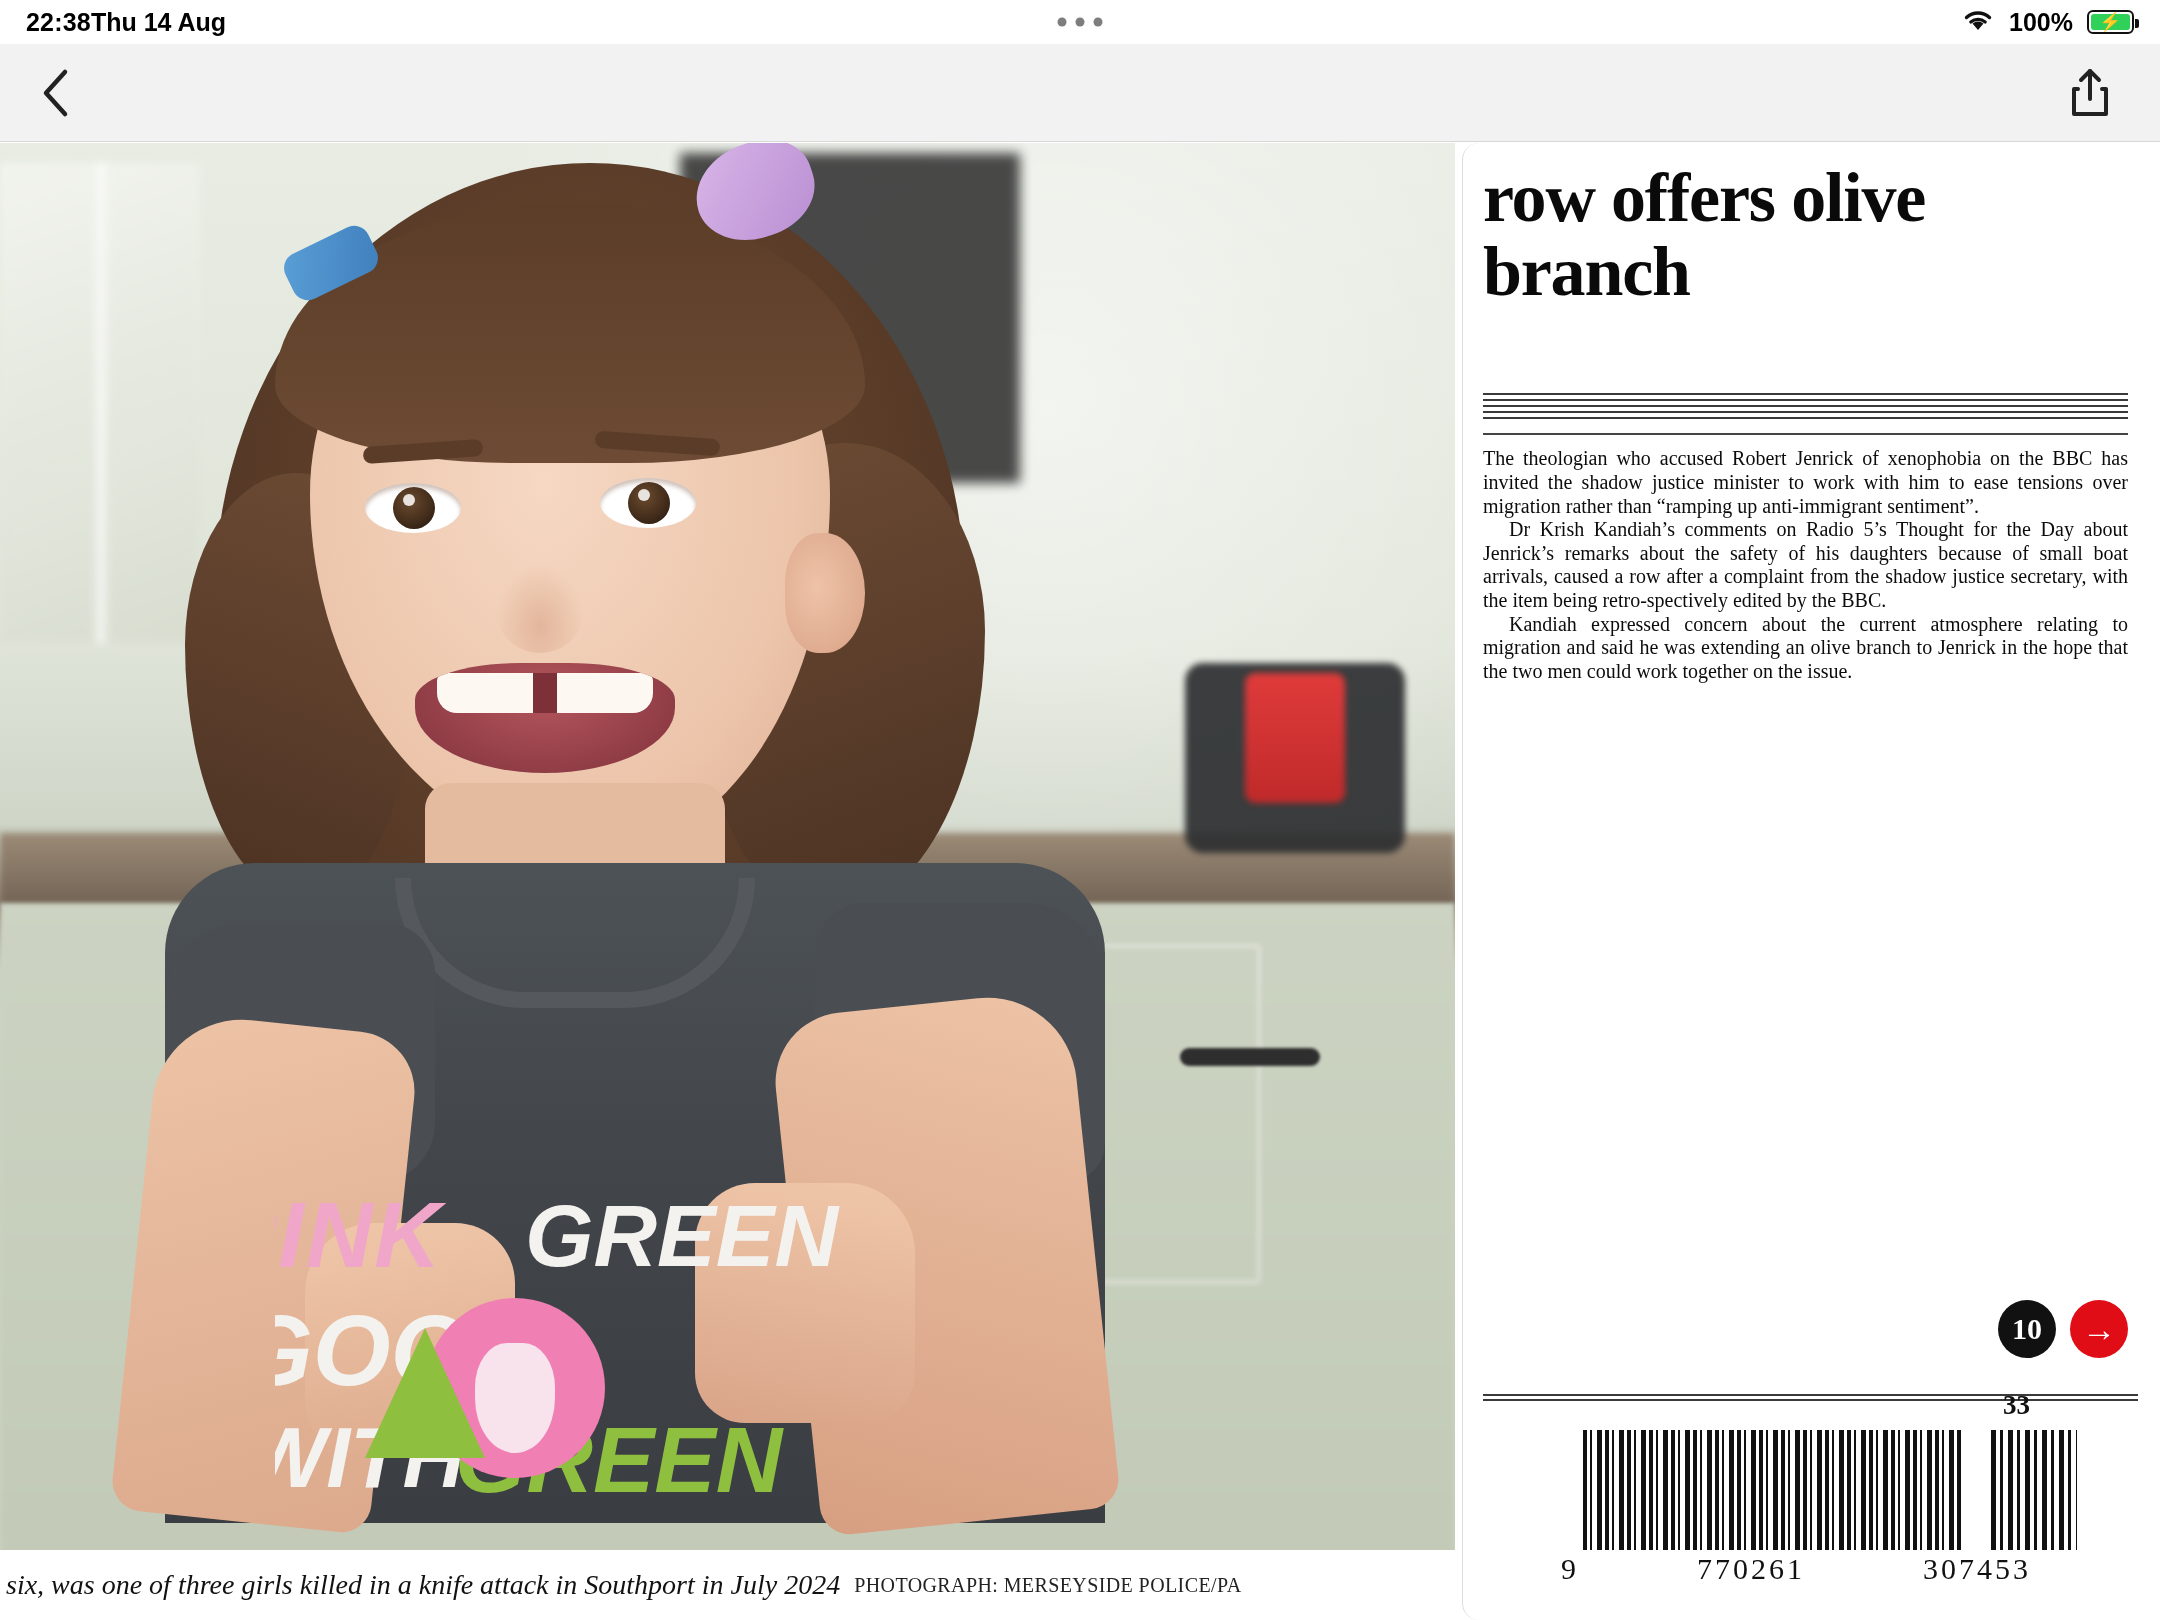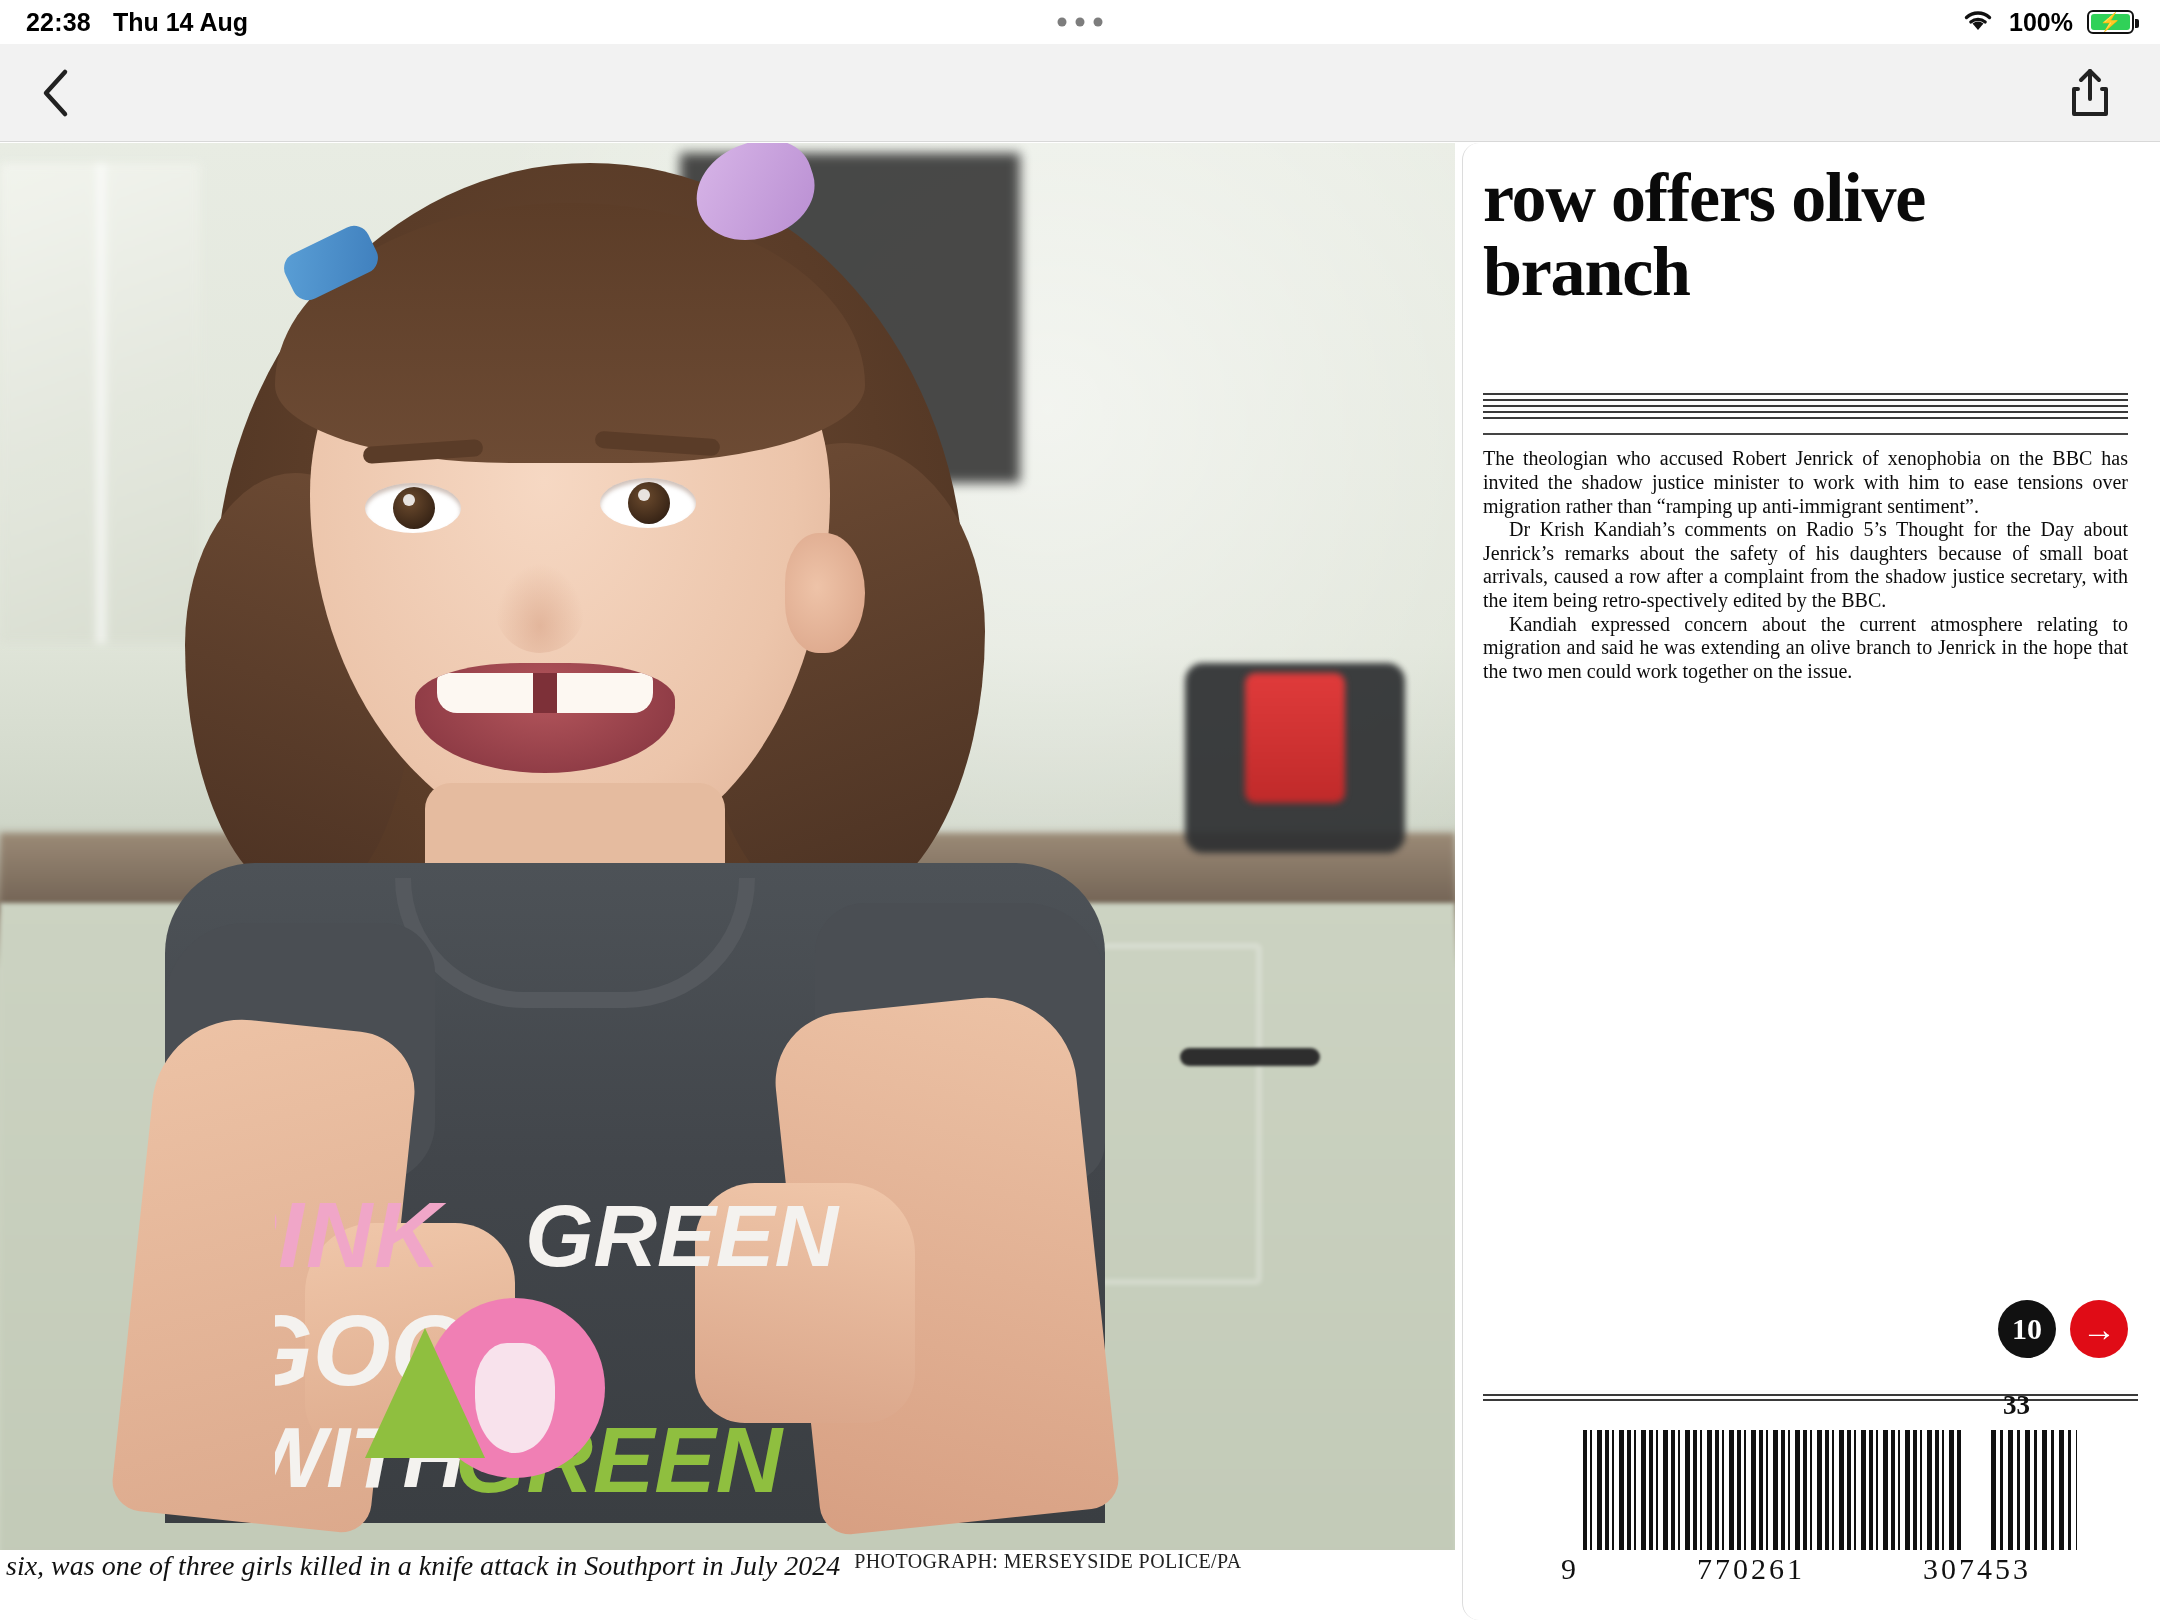--- a/index.html
+++ b/index.html
@@ -25,21 +25,20 @@
     display: flex;
     align-items: center;
     box-sizing: border-box;
     padding: 0 26px;
     font-size: 25px;
     color: #000000;
   }
   .status-left {
     display: flex;
     align-items: baseline;
-    gap: 22px;
     white-space: nowrap;
   }
   .status-time { font-weight: 600; letter-spacing: .2px; }
   .status-date { font-weight: 600; }
   .status-center {
     position: absolute;
     left: 50%;
     top: 50%;
     transform: translate(-50%, -50%);
     display: flex;
@@ -462,21 +461,21 @@
   }
 
   
   .caption {
     position: absolute;
     left: 0; bottom: 0;
     width: 1455px;
     height: 70px;
     background: #ffffff;
     display: flex;
-    align-items: flex-start;
+    align-items: center;
     box-sizing: border-box;
     padding-left: 6px;
   }
   .caption-text {
     font-family: "Liberation Serif", serif;
     font-style: italic;
     font-size: 28px;
     color: #121212;
     white-space: nowrap;
   }

